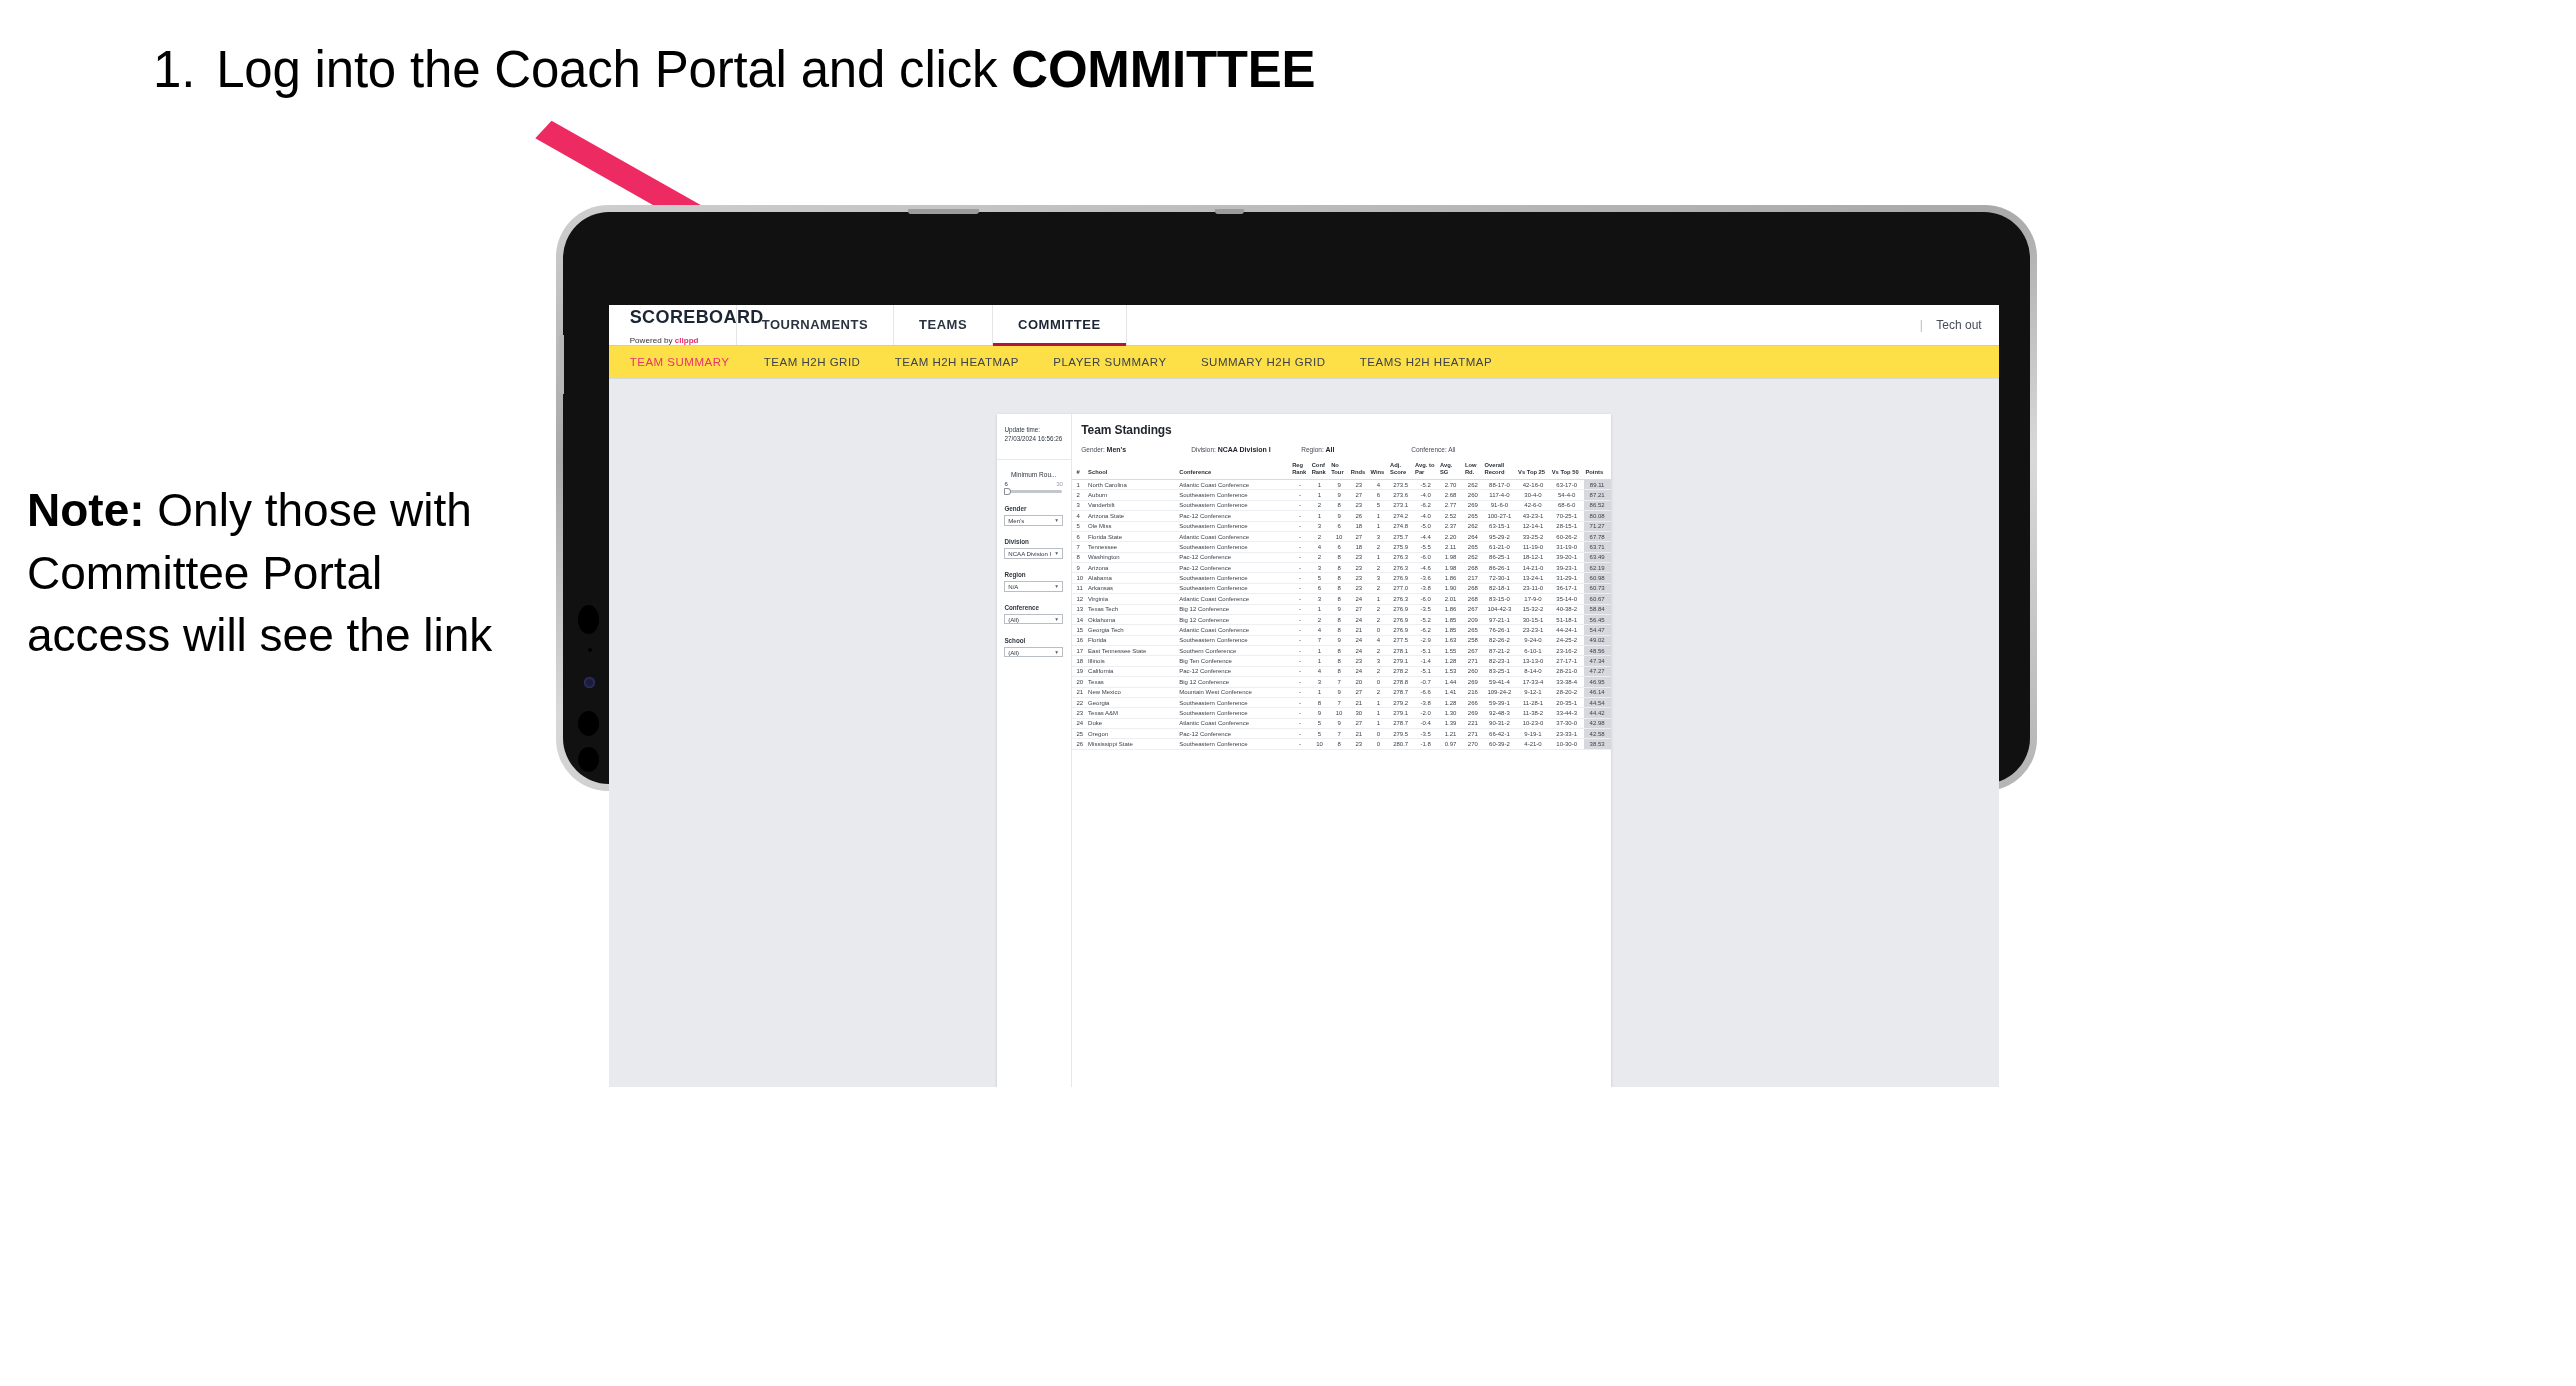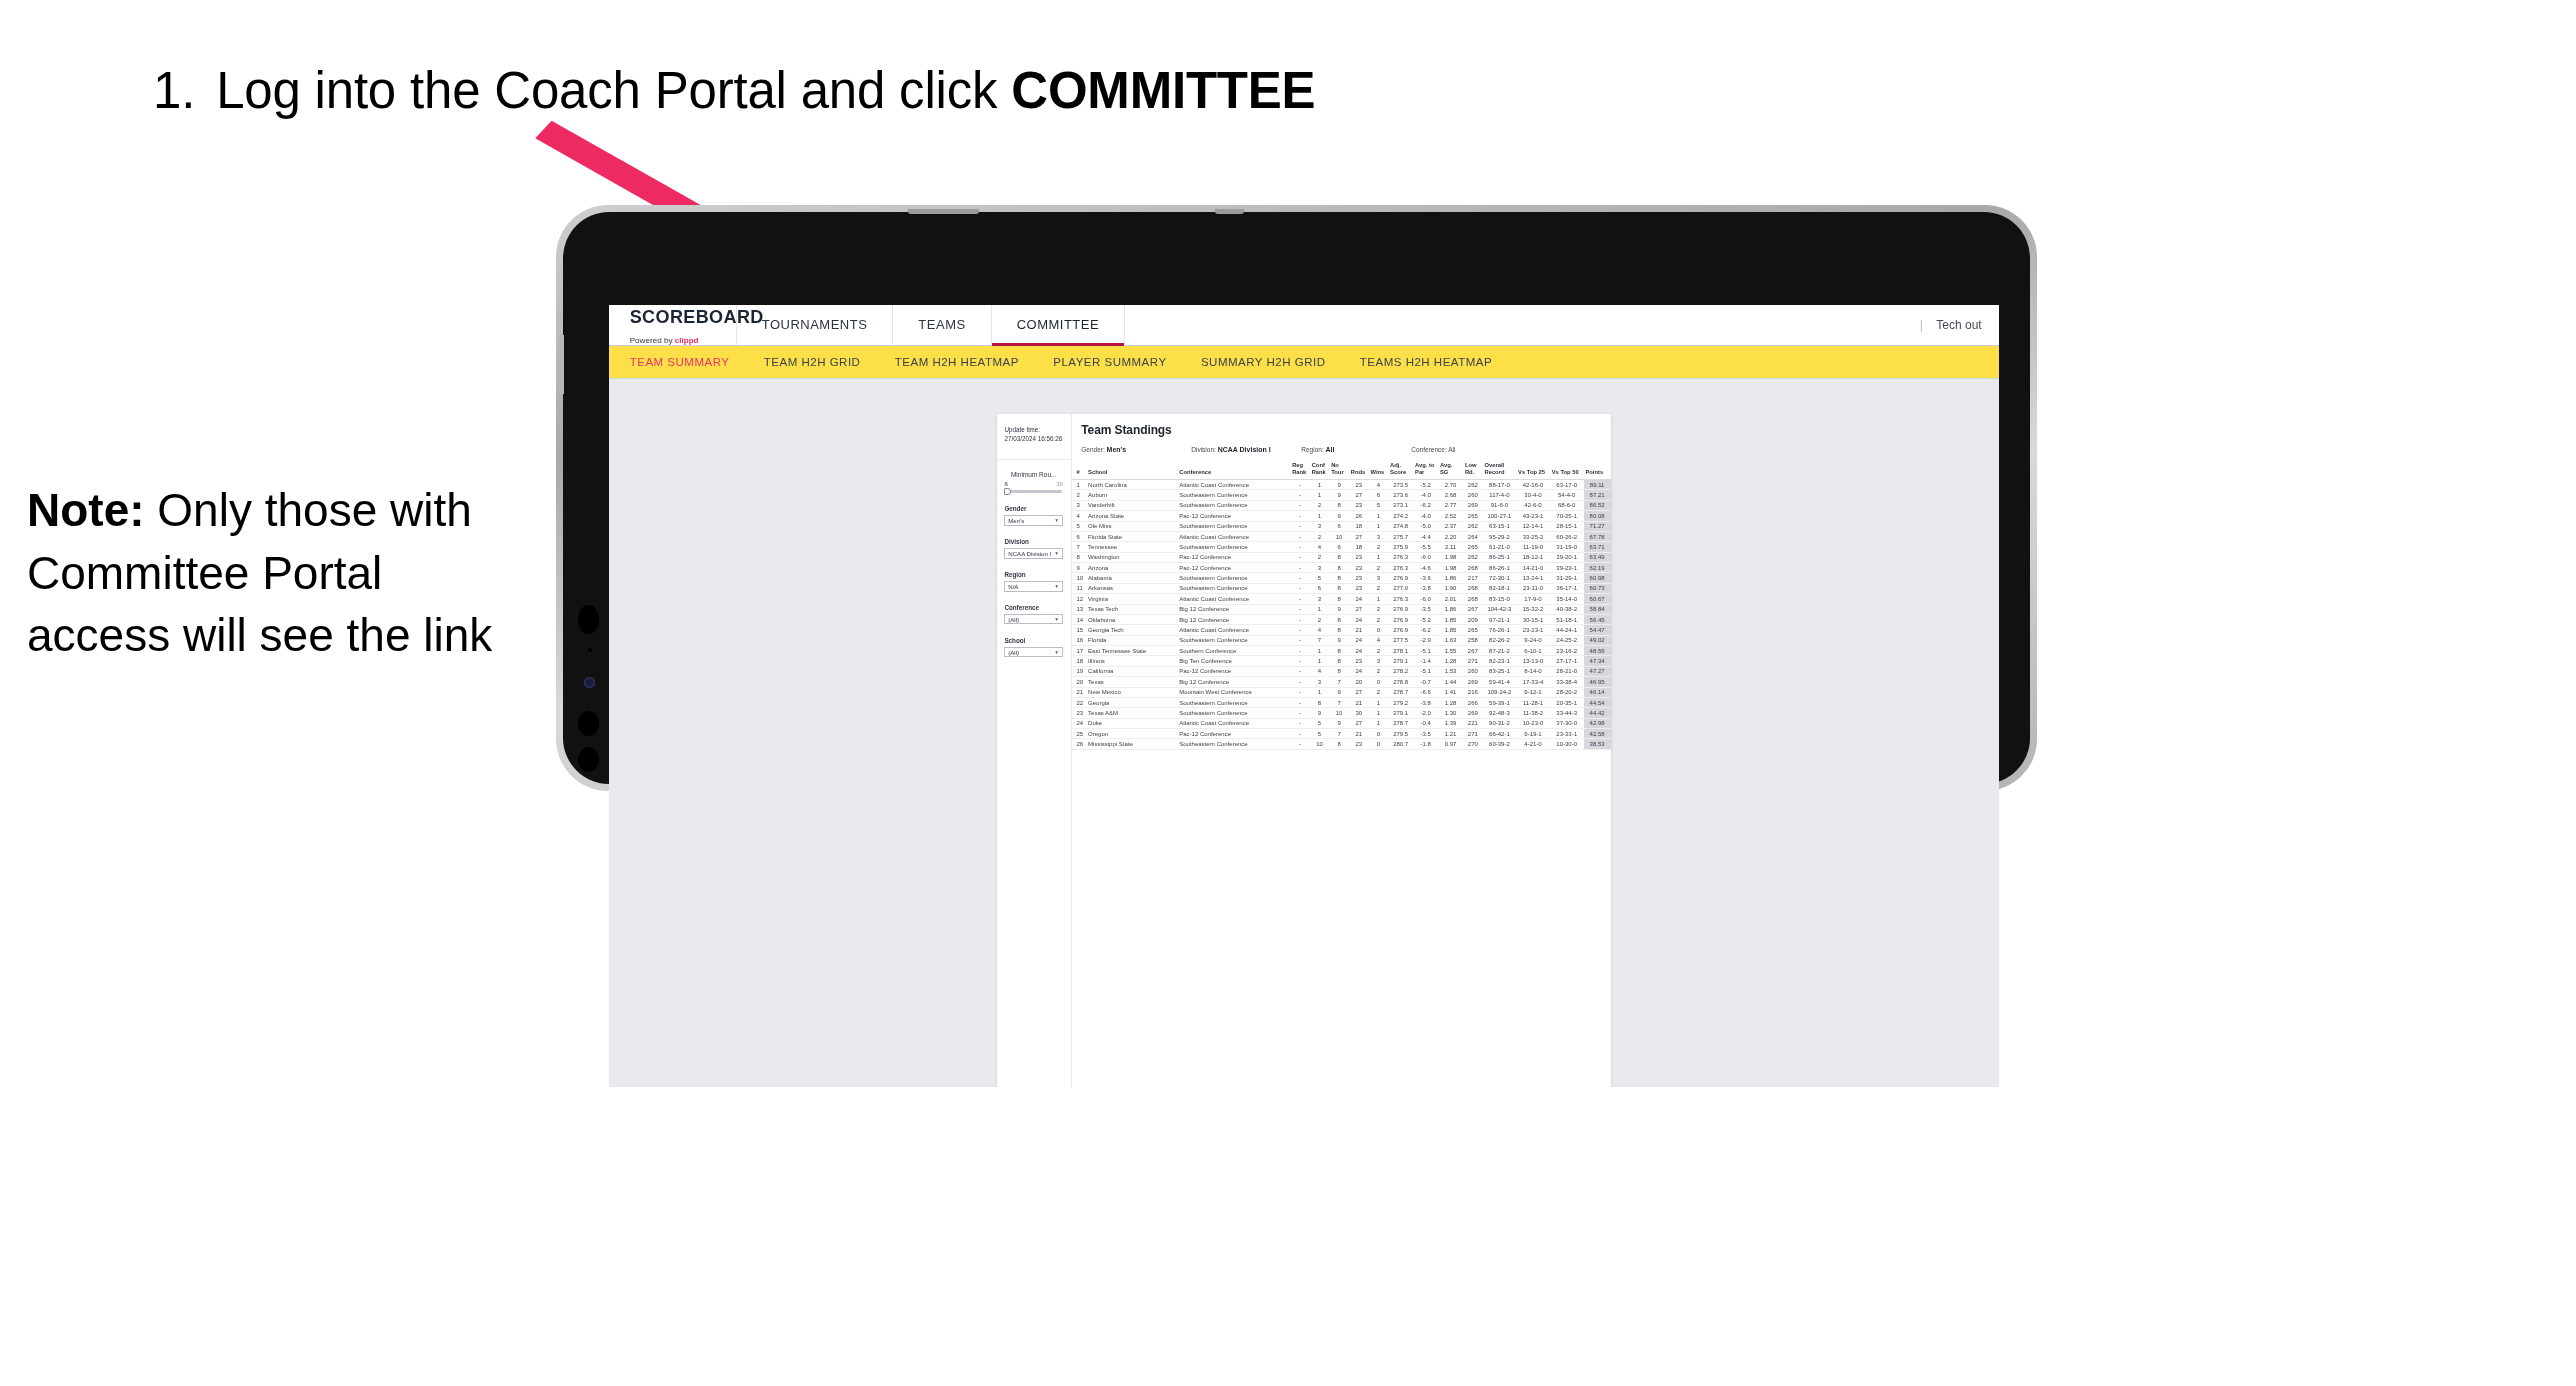--- a/index.html
+++ b/index.html
@@ -8,21 +8,21 @@
   body {
     width:2576px; height:1386px;
     background:#ffffff;
     font-family:"Liberation Sans", sans-serif;
     overflow:hidden;
     position:relative;
   }
 
   
   .slide-heading {
-    position:absolute; left:153px; top:61px;
+    position:absolute; left:153px; top:40px;
     font-size:51px; color:#000; white-space:nowrap;
     letter-spacing:-0.2px;
   }
   .slide-heading .num { margin-right:21px; }
   .slide-heading .strong { font-weight:bold; }
 
   .note-block {
     position:absolute; left:27px; top:479px;
     width:508px; font-size:46px; line-height:1.36; color:#000;
   }
@@ -66,21 +66,21 @@
   .app-top {
     height:41px; background:#fff; display:flex; align-items:stretch;
     border-bottom:1px solid #c9ccd2;
   }
   .logo-cell { width:128px; padding:3.8px 0 0 21px; border-right:1px solid #e3e5e9; }
   .logo-main { font-size:18px; font-weight:bold; letter-spacing:0.4px; color:#1c2533;
                font-family:"Liberation Sans", sans-serif; line-height:1.05; }
   .logo-sub  { font-size:8.1px; color:#333; margin-top:9px; }
   .logo-sub .brand { color:#e8336b; font-weight:bold; }
 
-  .topnav { display:flex; align-items:stretch; }
+  .topnav { display:flex; align-items:stretch;font-weight:bold; }
   .topnav-item {
     display:flex; align-items:center; padding:0 25px;
     font-size:13px; color:#2c3440; letter-spacing:0.5px;
     border-right:1px solid #e3e5e9; cursor:pointer; position:relative;
   }
   .topnav-item.active { color:#1c2533; }
   .topnav-item.active::after {
     content:""; position:absolute; left:0; right:0; bottom:-1px; height:2.9px; background:#b5143c;
   }
   .top-right { margin-left:auto; display:flex; align-items:center; gap:13.4px; padding-right:17px;

